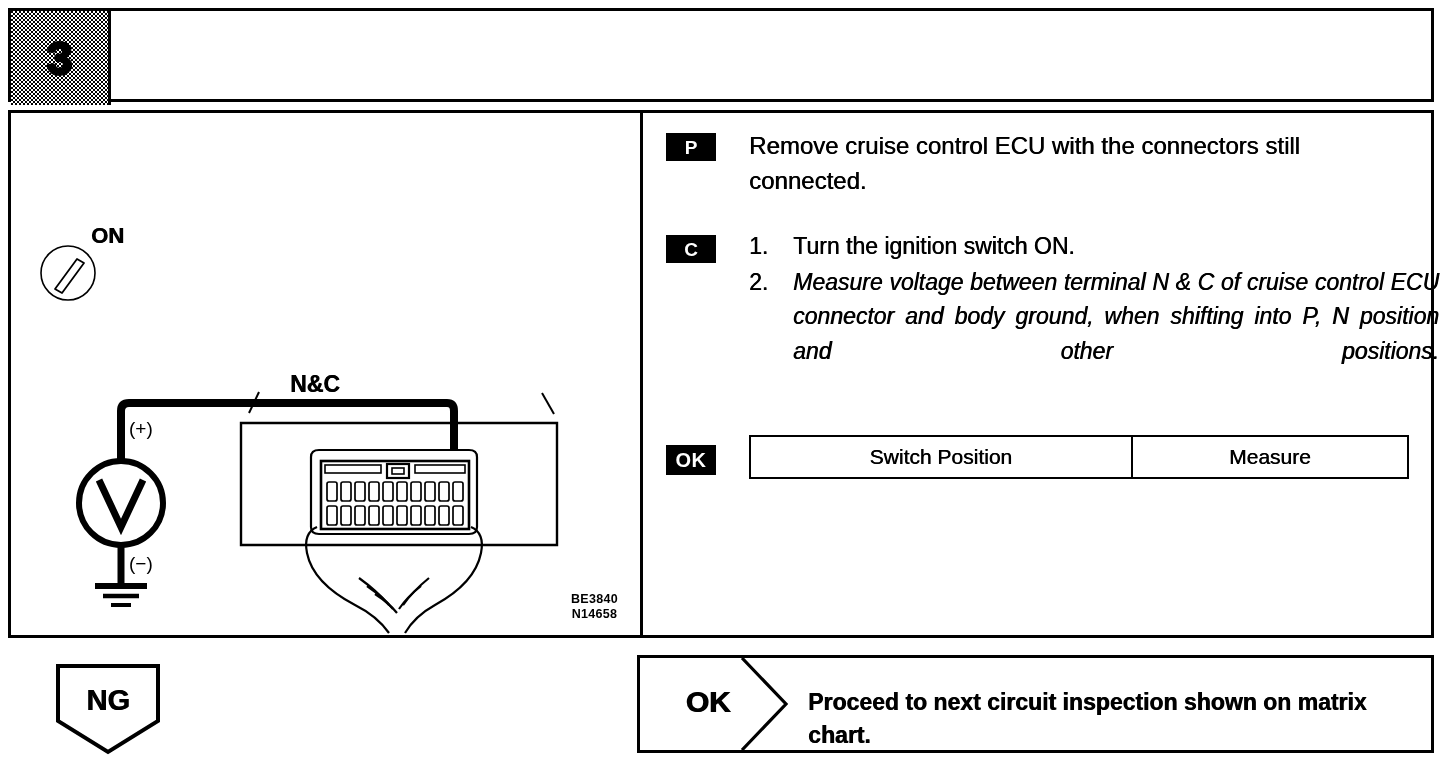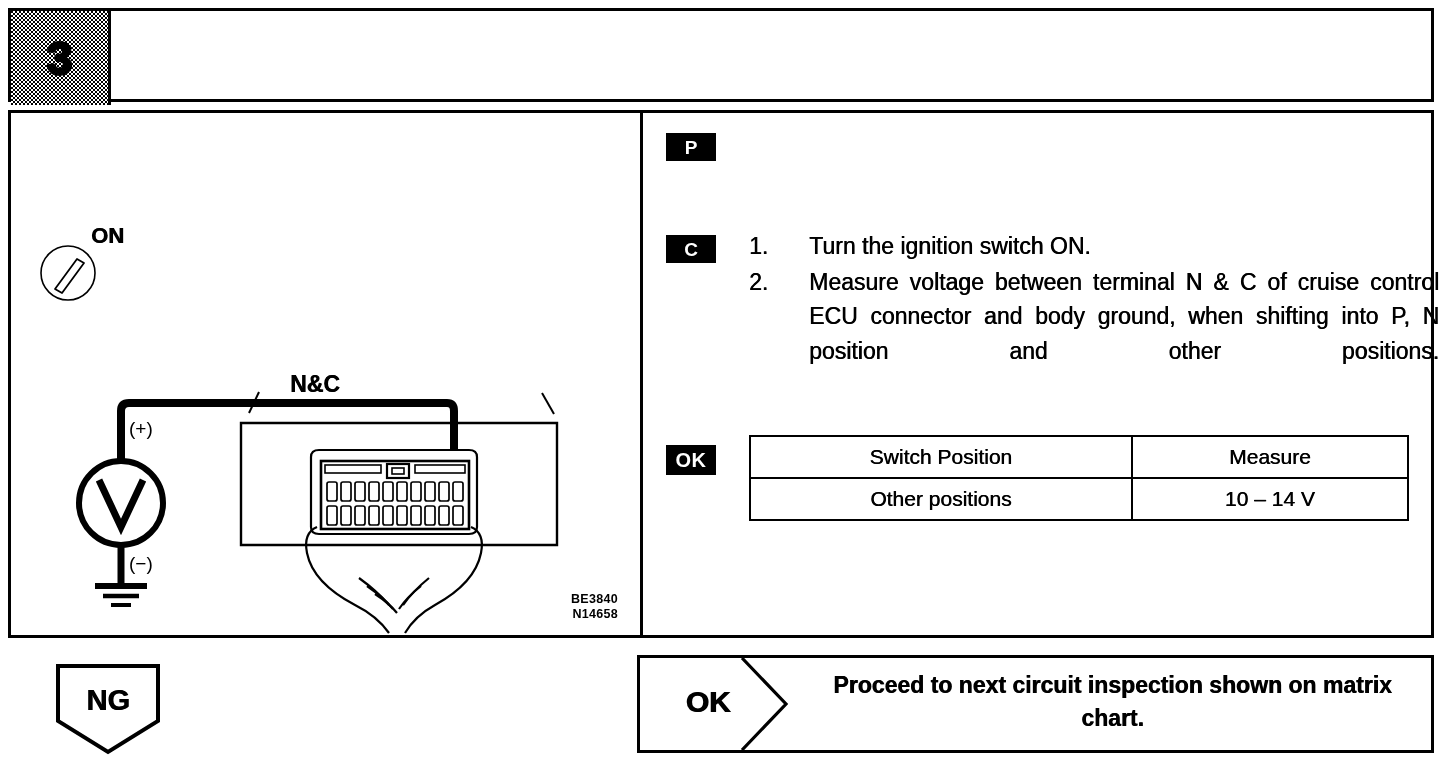--- a/index.html
+++ b/index.html
@@ -48,21 +48,21 @@
     position:absolute;left:629px;top:0px;width:3px;height:522px;background:#000;
   }
 
   
   .illus{position:absolute;left:0;top:0;width:629px;height:522px;overflow:hidden;}
   .on-label{
     position:absolute;left:80px;top:110px;font-size:22px;font-weight:bold;
     text-shadow:0.6px 0 0 #000;
   }
   .partno{
-    position:absolute;right:22px;bottom:14px;text-align:right;
+    position:absolute;right:22px;bottom:14px;text-align:center;
     font-size:12.5px;font-weight:bold;line-height:1.15;letter-spacing:0.3px;
   }
 
   
   .rightcol{position:absolute;left:632px;top:0;width:791px;height:522px;}
   .badge{
     position:absolute;background:#000;color:#fff;
     display:flex;align-items:center;justify-content:center;
     font-weight:bold;line-height:1;
   }
@@ -72,22 +72,22 @@
 
   .para-p{
     position:absolute;left:106px;top:16px;width:672px;
     font-size:24px;line-height:1.45;font-weight:500;
     text-shadow:0.55px 0 0 #000;
   }
   .list{position:absolute;left:106px;top:116px;width:690px;}
   .li{display:flex;font-size:23px;line-height:1.5;margin-bottom:1px;
       text-shadow:0.55px 0 0 #000;}
   .li .num{width:44px;flex:0 0 44px;}
-  .li .txt{flex:1;margin-left:16px;}
-  .li .txt.justify{text-align:justify;}
+  .li .txt{flex:1;}
+  .li .txt.justify{text-align:justify;font-style:italic;}
   .li .txt.justify::after{content:"";display:inline-block;width:100%;}
 
   
   .spec{
     position:absolute;left:106px;top:322px;width:660px;
     border-collapse:collapse;
   }
   .spec td{
     border:2.5px solid #000;text-align:center;
     font-size:21px;padding:8px 19px;font-weight:500;
@@ -109,24 +109,23 @@
     position:absolute;left:637px;top:655px;width:797px;height:98px;
     border:3px solid #000;box-sizing:border-box;background:#fff;
   }
   .ok-word{
     position:absolute;left:20px;top:27px;width:96px;
     font-size:30px;font-weight:bold;text-align:center;
     text-shadow:0.9px 0 0 #000;
   }
   .ok-chev{position:absolute;left:96px;top:0px;width:60px;height:92px;}
   .ok-msg{
-    position:absolute;left:168px;top:11px;right:14px;
+    position:absolute;left:168px;top:28px;right:14px;
     font-size:23px;font-weight:bold;line-height:1.42;
     text-shadow:0.6px 0 0 #000;
-    text-align:center;
   }
 </style>
 </head>
 <body>
 
 <div class="page">
 
   <div class="header">
     <div class="step-num">
       <span>3</span>
@@ -221,44 +220,41 @@
 
       <div class="partno">
         <div>BE3840</div>
         <div>N14658</div>
       </div>
     </div>
 
     <div class="rightcol">
 
       <div class="badge badge-p">P</div>
+      <div class="para-p">Remove cruise control ECU with the connectors still connected.</div>
 
       <div class="badge badge-c">C</div>
       <div class="list">
         <div class="li">
           <div class="num">1.</div>
           <div class="txt">Turn the ignition switch ON.</div>
         </div>
         <div class="li">
           <div class="num">2.</div>
           <div class="txt justify">Measure voltage between terminal N &amp; C of cruise control ECU connector and body ground, when shifting into P, N position and other positions.</div>
         </div>
       </div>
 
       <div class="badge badge-ok">OK</div>
       <table class="spec">
         <tbody>
           <tr>
             <td class="c1">Switch Position</td>
             <td>Measure</td>
           </tr>
-          <tr>
-            <td class="c1">Other positions</td>
-            <td>10 –  14 V</td>
-          </tr>
         </tbody>
       </table>
     </div>
   </div>
 
   <div class="ng-shield">
     <svg width="106" height="92" viewBox="0 0 106 92">
       <path d="M3 3 L103 3 L103 58 L53 89 L3 58 Z" fill="#fff" stroke="#000" stroke-width="4"></path>
     </svg>
   </div>

